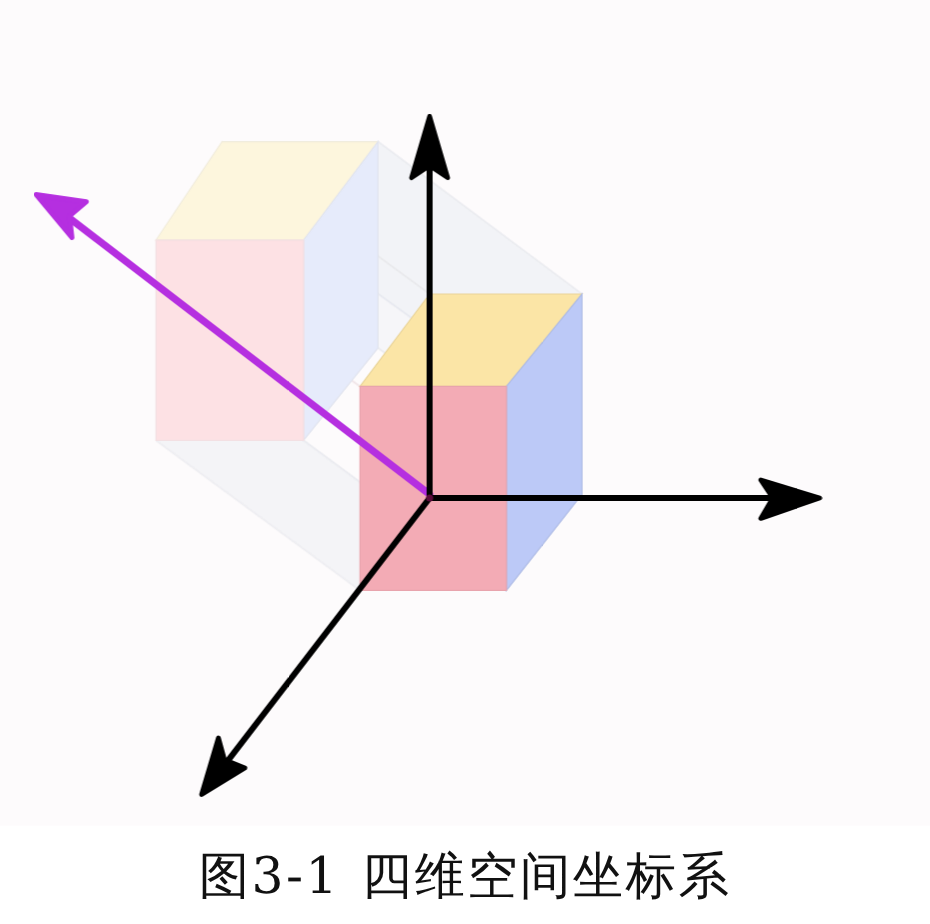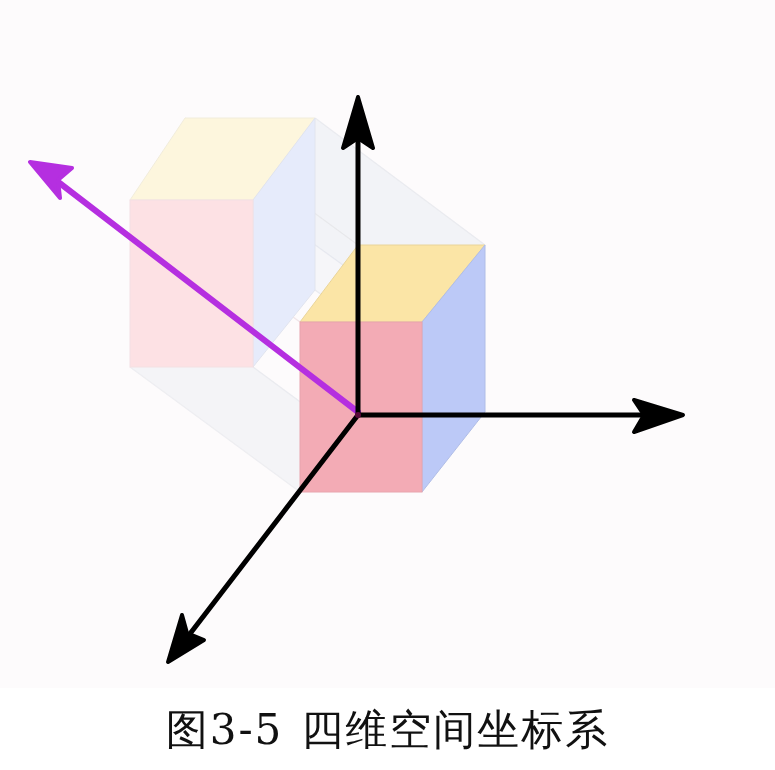--- a/index.html
+++ b/index.html
@@ -90,14 +90,14 @@
 
       <line x1="358" y1="415" x2="176" y2="652" stroke="#000" stroke-width="5"></line>
       <path d="M168,662 L182,615 L187,633 L204,640 Z" fill="#000" stroke="#000" stroke-width="4" stroke-linejoin="round"></path>
 
       <circle cx="358" cy="415" r="3" fill="#5a0a3a"></circle>
     </g>
   </svg>
 </div>
 
 <div class="caption">
-  <span class="fig-no">图3-5</span><span>四维空间坐标系</span>
+  <span class="fig-no">图3-1</span><span>四维空间坐标系</span>
 </div>
 
 </body></html>

